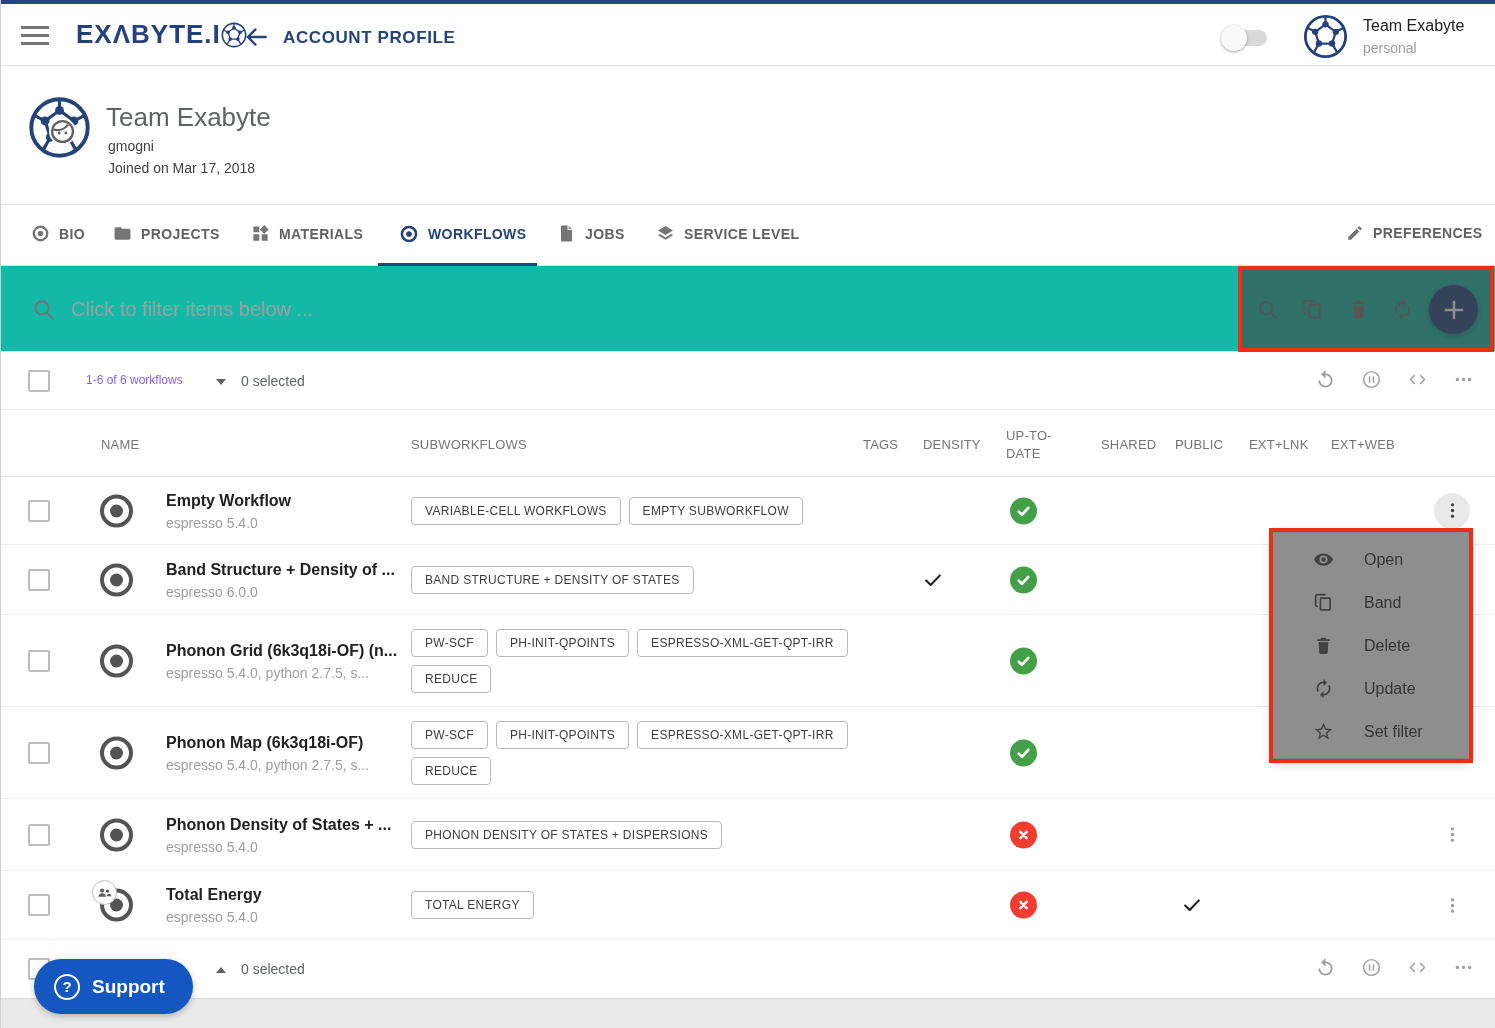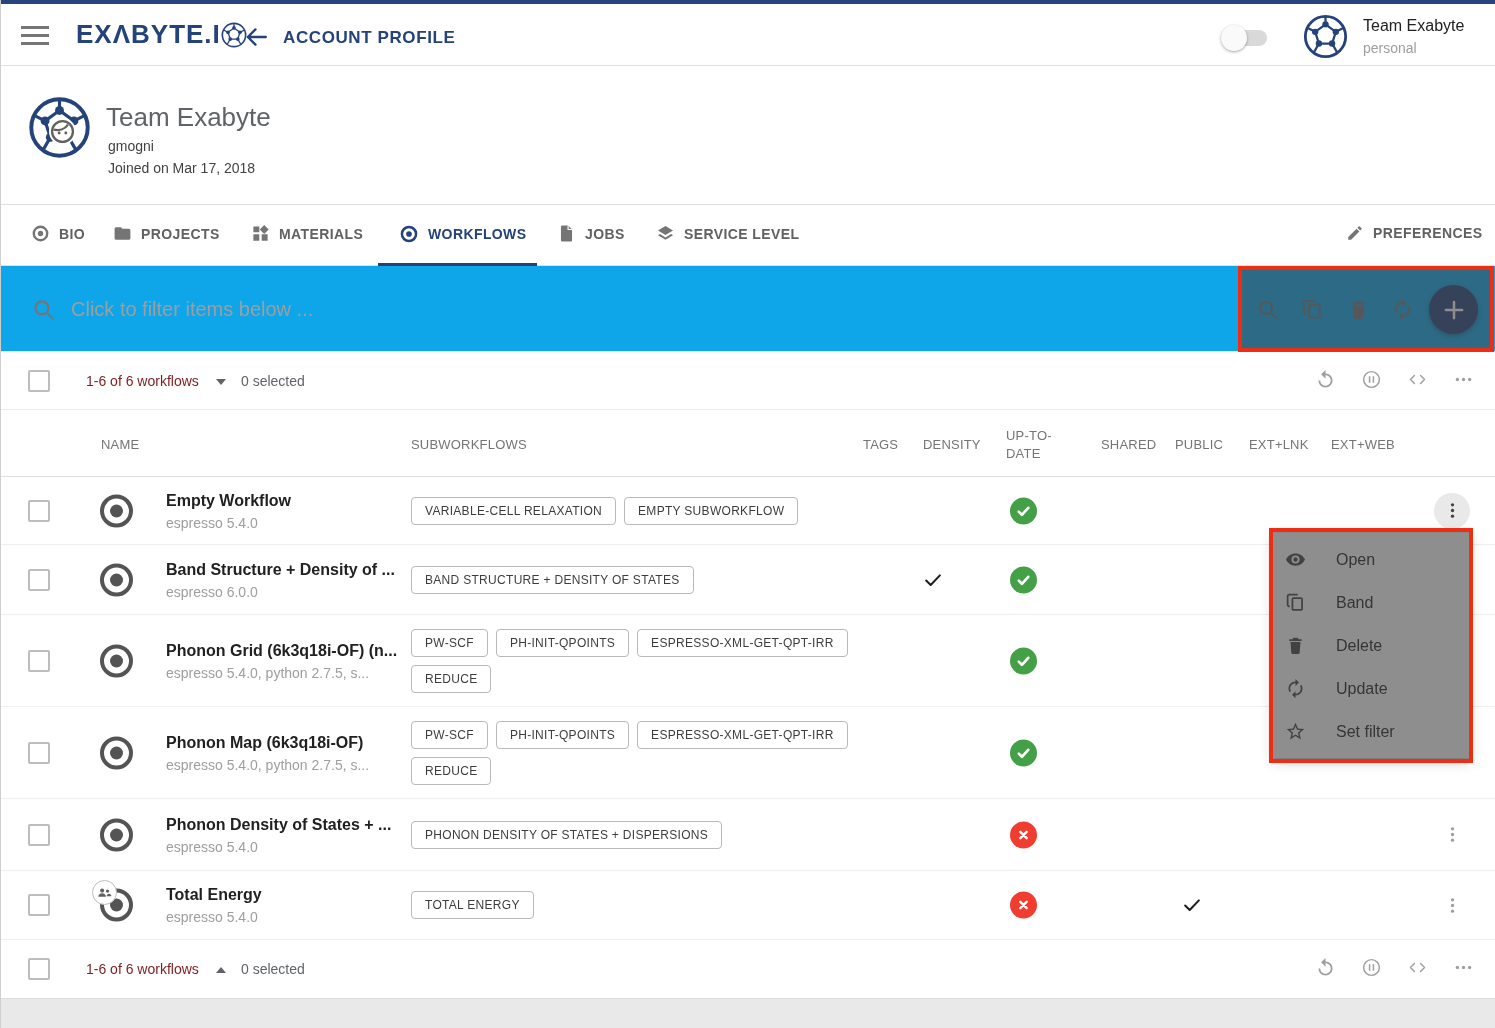--- a/index.html
+++ b/index.html
@@ -36,34 +36,34 @@
 
   
   #tabs { left:0; top:205px; width:1495px; height:61px; border-bottom:1px solid #e0e0e0; background:#fff; }
   .tab { position:absolute; top:19px; display:flex; align-items:center; gap:9px; color:#616161; font-size:14px; font-weight:bold; letter-spacing:.4px; cursor:pointer; }
   .tab svg { color:#757575; }
   .tab.active { color:#24437a; }
   .tab.active svg { color:#24437a; }
   #tab-underline { left:377px; top:58px; width:159px; height:3px; background:#24437a; }
 
   
-  #filterrow { left:0; top:266px; width:1495px; height:86px; border-bottom:1px solid #ebebeb; background:#0ea5e9; }
+  #filterrow { left:0; top:266px; width:1495px; height:86px; border-bottom:1px solid #ebebeb; background:#14b8a6; }
   #filter-search-icon { left:30px; top:31px; color:#757575; }
   #filter-input { left:70px; top:24px; width:900px; height:38px; border:none; outline:none; font-size:20px; color:#424242; font-family:"Liberation Sans",sans-serif; background:transparent; }
   #filter-input::placeholder { color:#9e9e9e; }
   .tb-icon { position:absolute; top:32px; color:#757575; cursor:pointer; }
   #fab { left:1428px; top:19px; width:49px; height:49px; border-radius:50%; background:#24437a; display:flex; align-items:center; justify-content:center; color:#fff; cursor:pointer; box-shadow:0 2px 5px rgba(0,0,0,.3); border:none; }
 
   
   .controls { left:0; width:1495px; height:58px; background:#fff; }
   #controls-top { top:352px; border-bottom:1px solid #ececec; }
   #controls-bottom { top:940px; }
   .checkbox { position:absolute; width:22px; height:22px; border:2px solid #bdbdbd; border-radius:2px; background:#fff; cursor:pointer; }
   .controls .checkbox { left:27px; top:18px; }
-  .range-label { position:absolute; left:85px; top:21px; font-size:14px; color:#7f1d1d; cursor:pointer; }
+  .range-label { position:absolute; left:85px; top:21px; font-size:12px; color:#8b5cf6; cursor:pointer; }
   .caret-down, .caret-up { position:absolute; left:215px; top:27px; width:0; height:0; border-left:5px solid transparent; border-right:5px solid transparent; }
   .caret-down { border-top:6px solid #5f6368; }
   .caret-up { border-bottom:6px solid #5f6368; border-top:none; }
   .selected-label { position:absolute; left:240px; top:21px; font-size:14px; color:#5f6368; }
   .ctl-icons { position:absolute; right:22px; top:17px; display:flex; gap:25px; color:#9e9e9e; }
   .ctl-icons .cic { cursor:pointer; }
 
   
   #thead { left:0; top:410px; width:1495px; height:67px; border-bottom:1px solid #e0e0e0; background:#fff; }
   .th { position:absolute; font-size:13px; color:#757575; letter-spacing:.2px; }
@@ -86,21 +86,21 @@
   .col-def { left:921px; }
   .badge { left:1009px; width:27px; height:27px; border-radius:50%; display:flex; align-items:center; justify-content:center; color:#fff; }
   .badge.ok { background:#43a047; }
   .badge.fail { background:#f13c30; }
   .col-pub { left:1180px; }
   .dots { left:1433px; width:36px; height:36px; border:none; background:transparent; border-radius:50%; display:flex; align-items:center; justify-content:center; color:#9e9e9e; cursor:pointer; }
   .dots.active { background:#e9e9e9; color:#424242; }
 
   
   #ctx-menu { left:1272px; top:533px; width:196px; height:225px; background:#fff; box-shadow:0 3px 12px rgba(0,0,0,.25); z-index:40; padding-top:5px; }
-  .ctx-item { display:flex; align-items:center; height:43px; padding-left:12px; gap:30px; cursor:pointer; }
+  .ctx-item { display:flex; align-items:center; height:43px; padding-left:40px; gap:30px; cursor:pointer; }
   .ctx-item svg { color:#424242; }
   .ctx-item .lbl { font-size:16px; color:#212121; }
 
   
   .annot { position:absolute; border:4px solid #ee2e12; background:rgba(66,66,66,.6); z-index:50; pointer-events:none; }
   #annot-toolbar { left:1237px; top:266px; width:256px; height:86px; }
   #annot-menu { left:1268px; top:528px; width:204px; height:235px; }
 
   
   #graystrip { left:0; top:998px; width:1495px; height:30px; background:#e9e9e9; border-top:1px solid #dcdcdc; }
@@ -377,21 +377,21 @@
     <div class="row r1">
       <span class="checkbox" style="position:absolute"></span>
       <span class="rc target">
           <i></i>
         </span>
       <div class="rc nameblk">
         <div class="wname">Empty Workflow</div>
         <div class="wsub">espresso 5.4.0</div>
       </div>
       <div class="rc chips">
-        <span class="chip">VARIABLE-CELL RELAXATION</span>
+        <span class="chip">VARIABLE-CELL WORKFLOWS</span>
         <span class="chip">EMPTY SUBWORKFLOW</span>
       </div>
       <span class="rc badge ok">
           <svg class="ic" width="19" height="19">
             <use href="#i-check-bold"></use>
           </svg>
         </span>
       <button class="rc dots active">
           <svg class="ic" width="21" height="21">
             <use href="#i-more-v"></use>
@@ -576,17 +576,21 @@
           <use href="#i-code"></use>
         </svg>
       <svg class="cic ic" width="21" height="21">
           <use href="#i-more-h"></use>
         </svg>
     </div>
   </div>
 
   <div id="graystrip" class="abs"></div>
 
+  <button id="support" class="abs">
+    <span class="qm"></span>
+    <span class="slbl">Support</span>
+  </button>
 
   <div id="annot-toolbar" class="annot"></div>
   <div id="annot-menu" class="annot"></div>
 
 </div>
 
 </body></html>

